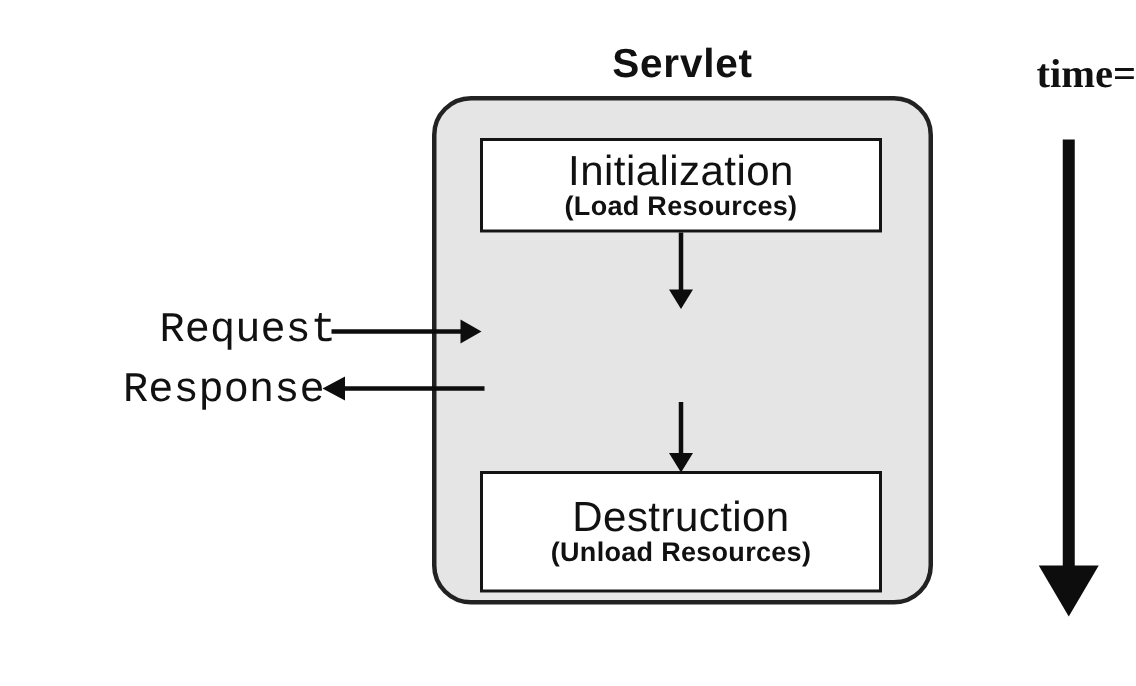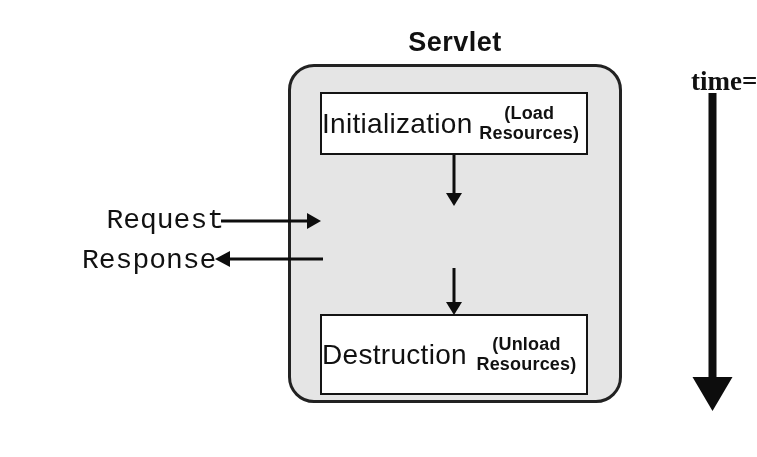--- a/index.html
+++ b/index.html
@@ -32,21 +32,21 @@
     background: #e5e5e5;
     border: 3px solid #222222;
     border-radius: 26px;
   }
 
   .stage-box {
     left: 320px; width: 268px;
     box-sizing: border-box;
     background: #ffffff;
     border: 2px solid #141414;
-    display: flex; 
+    display: flex; flex-direction: column;
     align-items: center; justify-content: center;
     text-align: center;
   }
   .box-init        { top: 92px;  height: 63px; }
   .box-service     { top: 205px; height: 63px; }
   .box-destruction { top: 314px; height: 81px; }
 
   .box-title {
     font-size: 28px; font-weight: 400; line-height: 1.05;
     letter-spacing: 0.3px;
@@ -58,21 +58,21 @@
 
   .side-label {
     font-size: 28px; font-weight: 400;
     white-space: nowrap;
     font-family: Liberation Mono, monospace;
   }
   .request-label  { left: 60px; width: 164px; top: 205px; text-align: right; }
   .response-label { left: 82px; top: 245px; }
 
   .time-label {
-    left: 691px; top: 66px;
+    left: 691px; top: 34px;
     font-family: "Liberation Serif", "DejaVu Serif", serif;
     font-size: 27px; font-weight: 700;
     white-space: nowrap;
   }
 
   svg { display: block; overflow: visible; }
   .stroke { stroke: #0d0d0d; fill: none; }
   .fill   { fill: #0d0d0d; stroke: none; }
 </style>
 </head>

